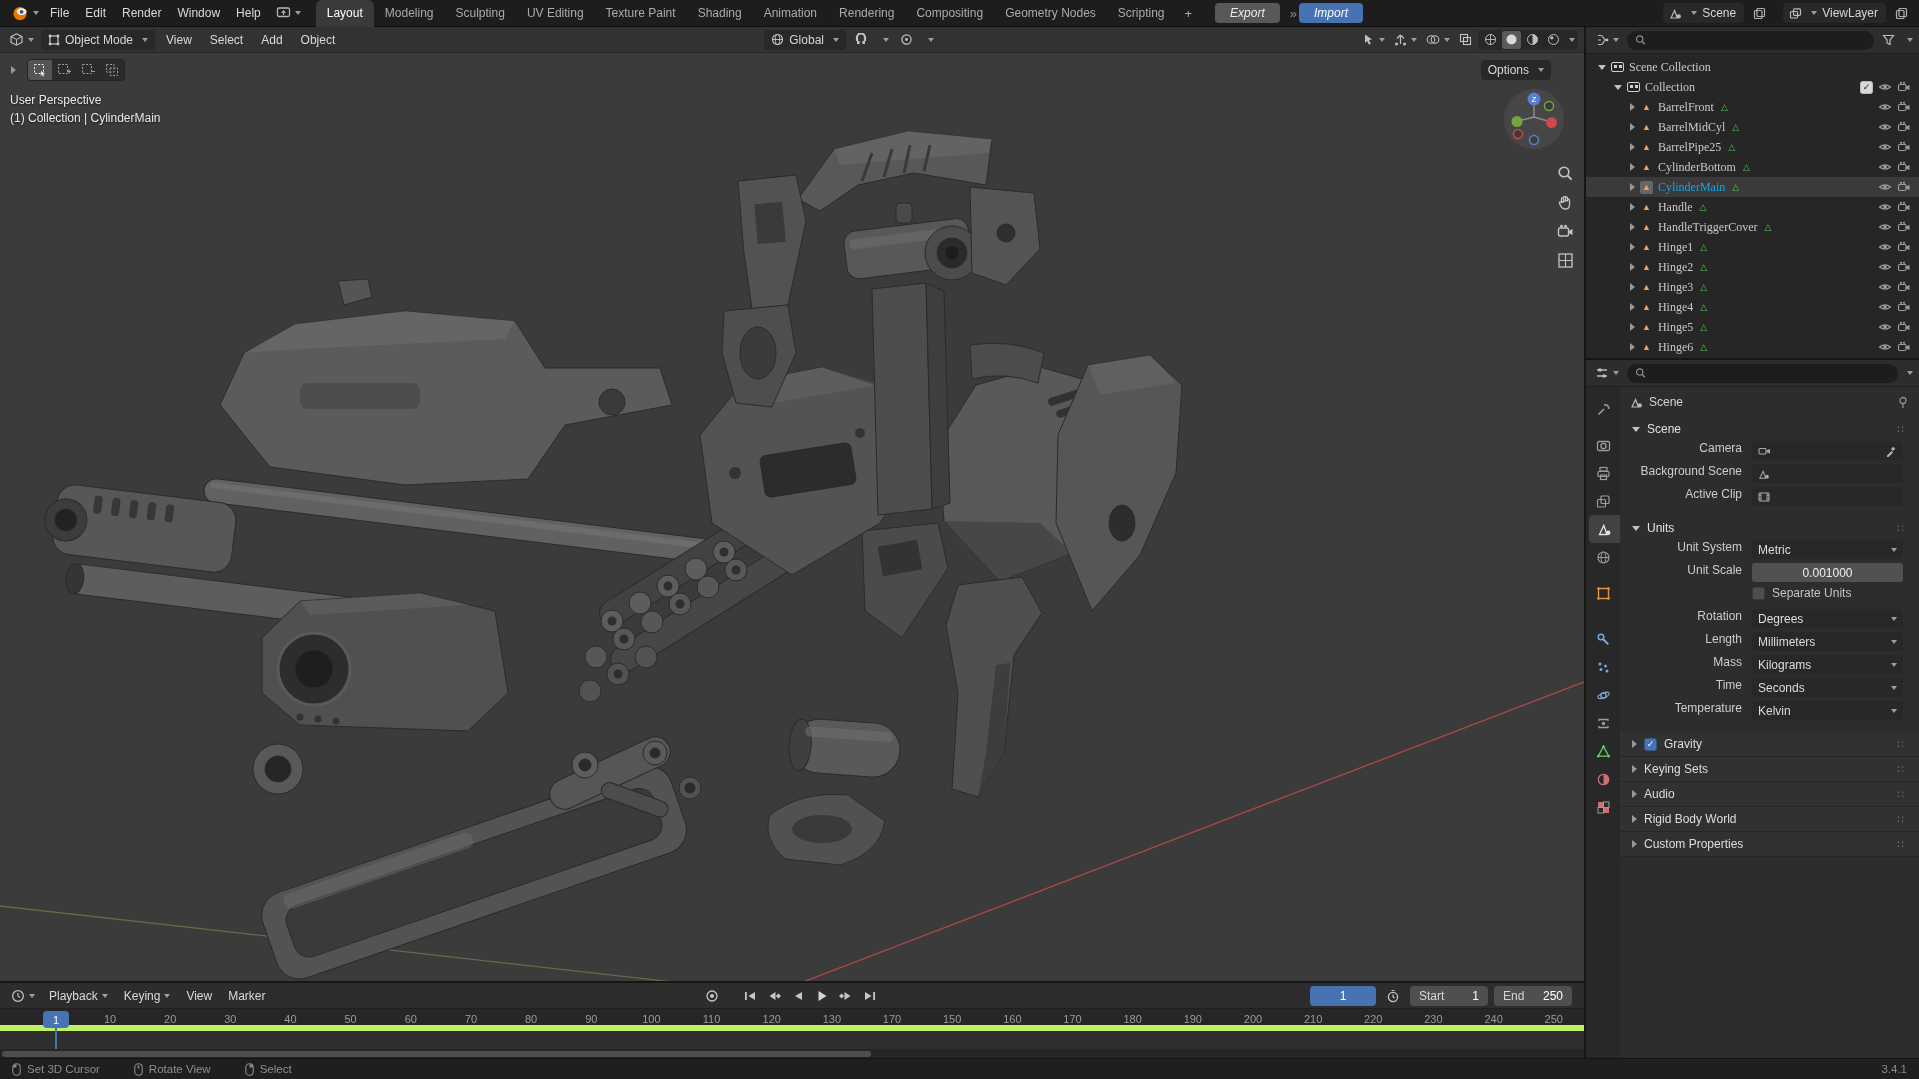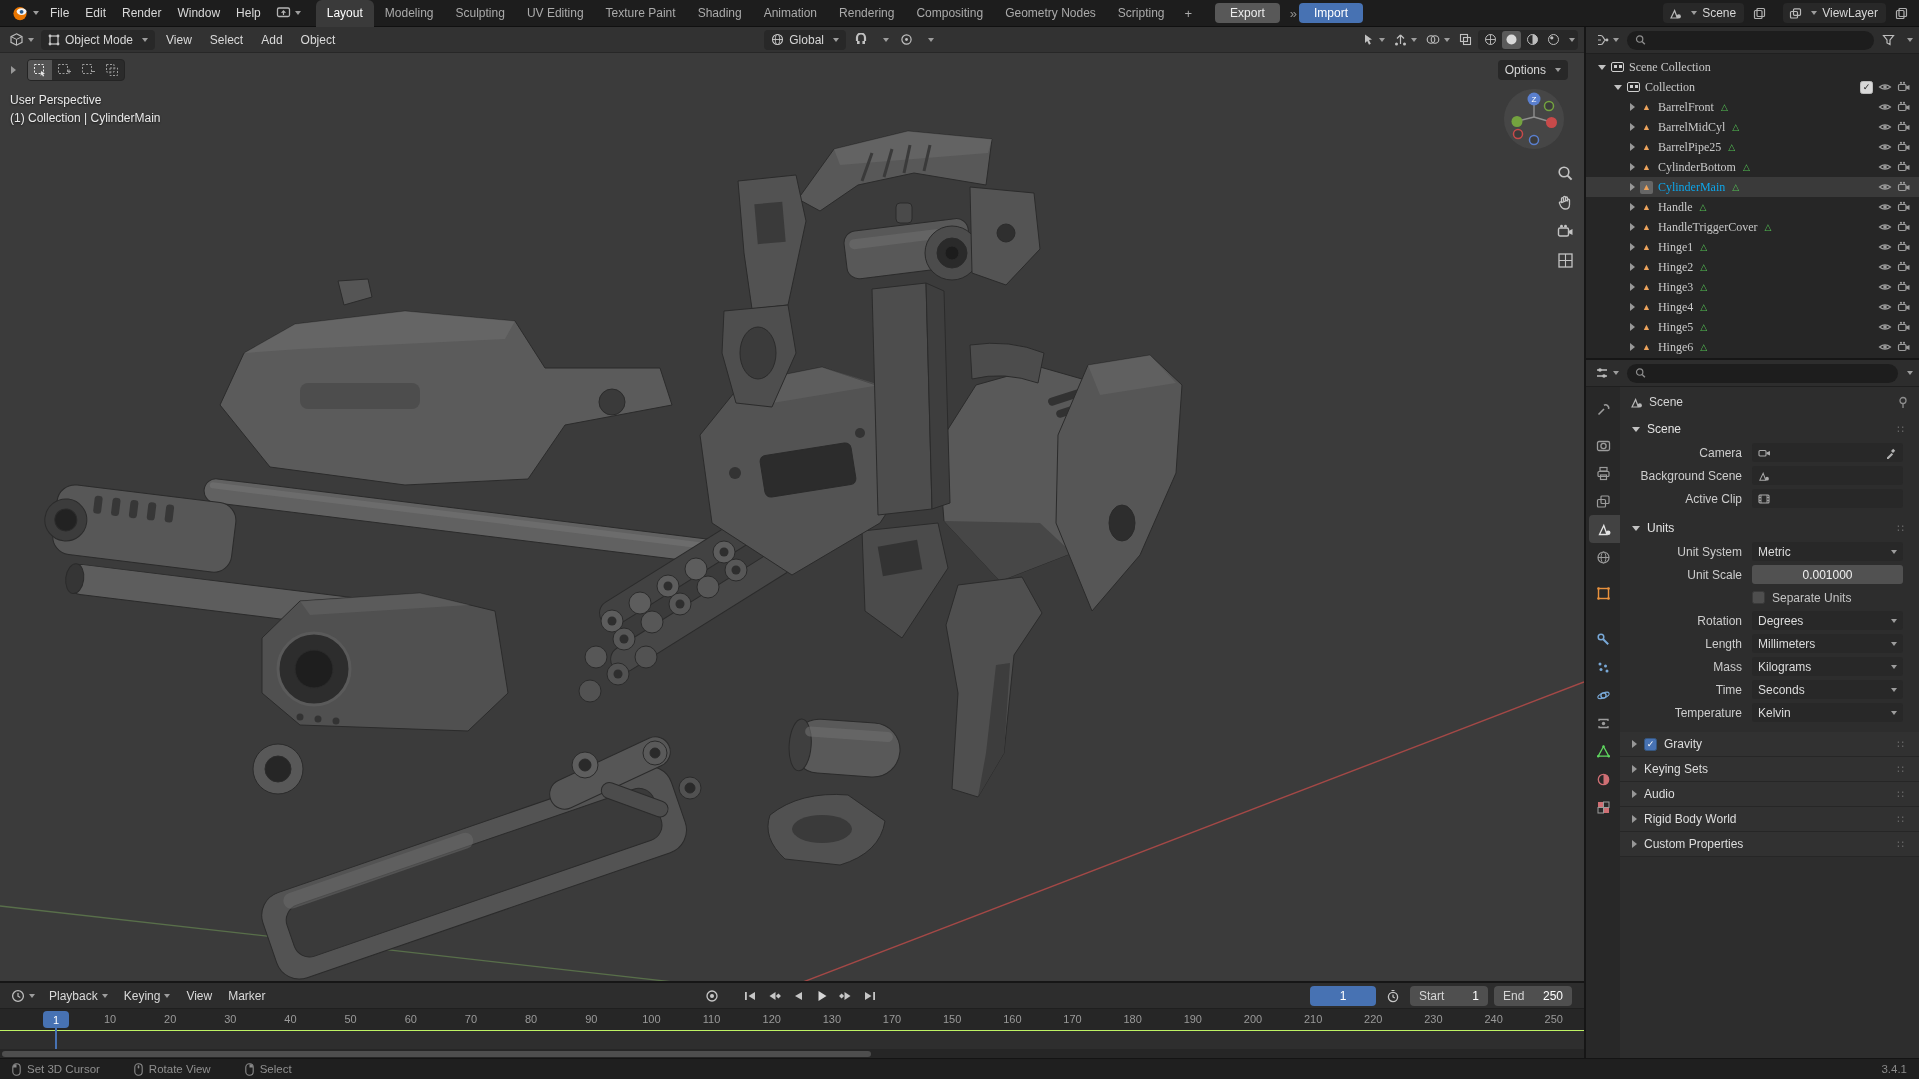--- a/index.html
+++ b/index.html
@@ -21,21 +21,21 @@
   .pill{display:inline-flex;align-items:center;background:#282828;border-radius:4px;height:20px;padding:0 7px;gap:5px;color:#d6d6d6;}
   svg{display:block;}
 
   
   .topbar{height:27px;background:#1d1d1d;display:flex;align-items:center;padding:0 8px;flex:none;border-bottom:1px solid #101010;}
   .menu-item{padding:3px 8px;border-radius:4px;color:#d9d9d9;}
   .ws-tabs{display:flex;align-items:stretch;height:27px;margin-left:12px;}
   .ws-tab{display:flex;align-items:center;padding:0 11px;color:#ababab;border-radius:6px 6px 0 0;font-size:12px;}
   .ws-tabs span.ws-tab:nth-of-type(1){background:#3a3a3a;color:#fff;}
   .ws-add{display:flex;align-items:center;padding:0 9px;color:#ababab;font-size:13px;}
-  .btn{display:inline-flex;align-items:center;height:20px;padding:0 15px;border-radius:4px;background:#585858;color:#ededed;}
+  .btn{display:inline-flex;align-items:center;height:20px;padding:0 15px;border-radius:4px;background:#585858;color:#ededed;font-style:italic;}
   .btn.primary{background:#4772b3;color:#fff;}
   .imp-arrow{color:#8f8f8f;font-size:13px;margin:0 2px 0 10px;}
   .db-selector{display:inline-flex;align-items:center;background:#282828;border-radius:4px;height:20px;padding:0 8px 0 6px;gap:5px;color:#d6d6d6;}
 
   
   .main{flex:1;display:flex;gap:2px;background:#161616;min-height:0;}
   .left{width:1584px;display:flex;flex-direction:column;gap:2px;min-height:0;}
   .right{width:333px;display:flex;flex-direction:column;gap:2px;min-height:0;}
 
   
@@ -47,21 +47,21 @@
   .shade-group{display:flex;align-items:center;background:#282828;border-radius:4px;padding:1px 3px;gap:2px;}
   .shade{width:19px;height:18px;display:flex;align-items:center;justify-content:center;border-radius:3px;}
   .shade.active{background:#5a5a5a;}
   .vp-canvas{position:relative;flex:1;background:#3b3b3b;overflow:hidden;}
   .model-svg{position:absolute;inset:0;width:100%;height:100%;}
   .vp-overlay-text{position:absolute;left:10px;color:#e9e9e9;text-shadow:0 1px 2px rgba(0,0,0,.55);font-size:12px;}
   .vp-toolrow{position:absolute;top:6px;left:8px;display:flex;align-items:center;gap:8px;}
   .seg{display:flex;background:#2b2b2b;border-radius:4px;overflow:hidden;border:1px solid #242424;}
   .seg-cell{width:24px;height:20px;display:flex;align-items:center;justify-content:center;}
   .seg-cell.active{background:#545454;}
-  .options-btn{position:absolute;top:7px;right:16px;}
+  .options-btn{position:absolute;top:7px;right:33px;}
   .nav-gizmo{position:absolute;top:36px;right:20px;width:60px;height:60px;border-radius:50%;background:rgba(255,255,255,0.06);}
   .vp-sideicons{position:absolute;right:10px;display:flex;flex-direction:column;gap:12px;align-items:center;}
 
   
   .outliner{height:331px;background:#262626;display:flex;flex-direction:column;overflow:hidden;}
   .area-header{height:27px;background:#2d2d2d;border-bottom:1px solid #1f1f1f;display:flex;align-items:center;padding:0 6px;gap:5px;flex:none;}
   .search{flex:1;display:flex;align-items:center;gap:5px;background:#1d1d1d;border-radius:10px;height:19px;padding:0 8px;}
   .search input{background:transparent;border:none;outline:none;color:#ddd;width:100%;font:inherit;}
   .o-tree{padding-top:3px;}
   .o-row{height:20px;display:flex;align-items:center;gap:5px;padding-right:8px;color:#c9c9c9;font-family:Liberation Serif, serif;}
@@ -82,40 +82,40 @@
   .prop-body{flex:1;display:flex;min-height:0;}
   .prop-nav{width:34px;background:#282828;padding-top:8px;display:flex;flex-direction:column;align-items:stretch;flex:none;}
   .pnav{height:28px;display:flex;align-items:center;justify-content:center;flex:none;}
   .pnav.active{background:#424242;border-radius:4px 0 0 4px;margin-left:3px;}
   .gap8{height:8px;flex:none;} .gap20{height:18px;flex:none;}
   .prop-content{flex:1;overflow:hidden;padding-bottom:10px;}
   .breadcrumb{height:30px;display:flex;align-items:center;gap:6px;padding:0 10px;}
   .panel-header{height:24px;display:flex;align-items:center;gap:7px;padding:0 14px 0 12px;color:#e2e2e2;}
   .panel-header .grow{flex:1;}
   .drag-dots{color:#6a6a6a;letter-spacing:1px;font-size:11px;}
-  .prop-row{display:flex;align-items:center;height:23px;padding:0 16px 0 0;}
+  .prop-row{display:flex;align-items:flex-start;height:23px;padding:0 16px 0 0;}
   .prop-label{width:132px;text-align:right;padding-right:10px;color:#cdcdcd;flex:none;}
   .prop-field{flex:1;height:19px;background:#282828;border-radius:3px;display:flex;align-items:center;padding:0 6px;gap:5px;color:#dcdcdc;}
   .prop-field .grow{flex:1;}
   .prop-field.number{background:#515151;justify-content:center;color:#f1f1f1;}
   .cpanel{height:25px;display:flex;align-items:center;gap:7px;padding:0 14px 0 12px;background:#313131;border-bottom:1px solid #262626;color:#dedede;}
   .cpanel .grow{flex:1;}
 
   
   .timeline{height:75px;background:#262626;display:flex;flex-direction:column;flex:none;}
   .tl-header{height:26px;background:#2d2d2d;border-bottom:1px solid #1f1f1f;display:flex;align-items:center;padding:0 8px;gap:4px;}
   .tl-menus{display:flex;align-items:flex-start;gap:2px;}
   .tl-center{display:flex;align-items:center;gap:2px;margin-left:auto;margin-right:auto;}
   .tp{width:22px;height:20px;display:flex;align-items:center;justify-content:center;border-radius:3px;color:#c6c6c6;}
   .tl-right{display:flex;align-items:center;gap:6px;margin-right:4px;}
   .frame-field{width:66px;height:20px;background:#4772b3;border-radius:4px;display:flex;align-items:center;justify-content:center;color:#fff;}
   .tl-field{min-width:78px;height:20px;background:#4f4f4f;border-radius:4px;display:flex;align-items:center;justify-content:space-between;padding:0 9px;gap:8px;}
   .tl-field .lab{color:#d6d6d6;} .tl-field .val{color:#fff;}
   .tl-body{position:relative;flex:1;}
-  .ruler{position:absolute;top:0;left:0;right:0;height:22px;background:#262626;border-bottom:1px solid #bef264;}
+  .ruler{position:absolute;top:0;left:0;right:0;height:22px;background:#262626;border-bottom:6px solid #bef264;}
   .ticks{position:absolute;left:90px;width:1484px;top:4px;display:flex;justify-content:space-between;}
   .tick{width:40px;text-align:center;color:#9a9a9a;font-size:11px;}
   .channel{position:absolute;top:22px;left:0;right:0;height:18px;background:#2e2e2e;}
   .tl-scroll{position:absolute;bottom:0;left:0;right:0;height:9px;background:#262626;display:flex;align-items:center;padding:0 2px;}
   .tl-thumb{height:6px;width:55%;background:#4e4e4e;border-radius:3px;}
   .playhead-box{position:absolute;top:2px;left:43px;width:26px;height:17px;background:#4772b3;border-radius:4px;display:flex;align-items:center;justify-content:center;color:#fff;font-size:11px;}
   .playhead-line{position:absolute;top:19px;left:55px;width:2px;height:21px;background:#4772b3;}
 
   
   .statusbar{height:21px;background:#1f1f1f;border-top:1px solid #141414;display:flex;align-items:center;padding:0 12px;gap:34px;color:#8f8f8f;flex:none;font-size:11.5px;}

